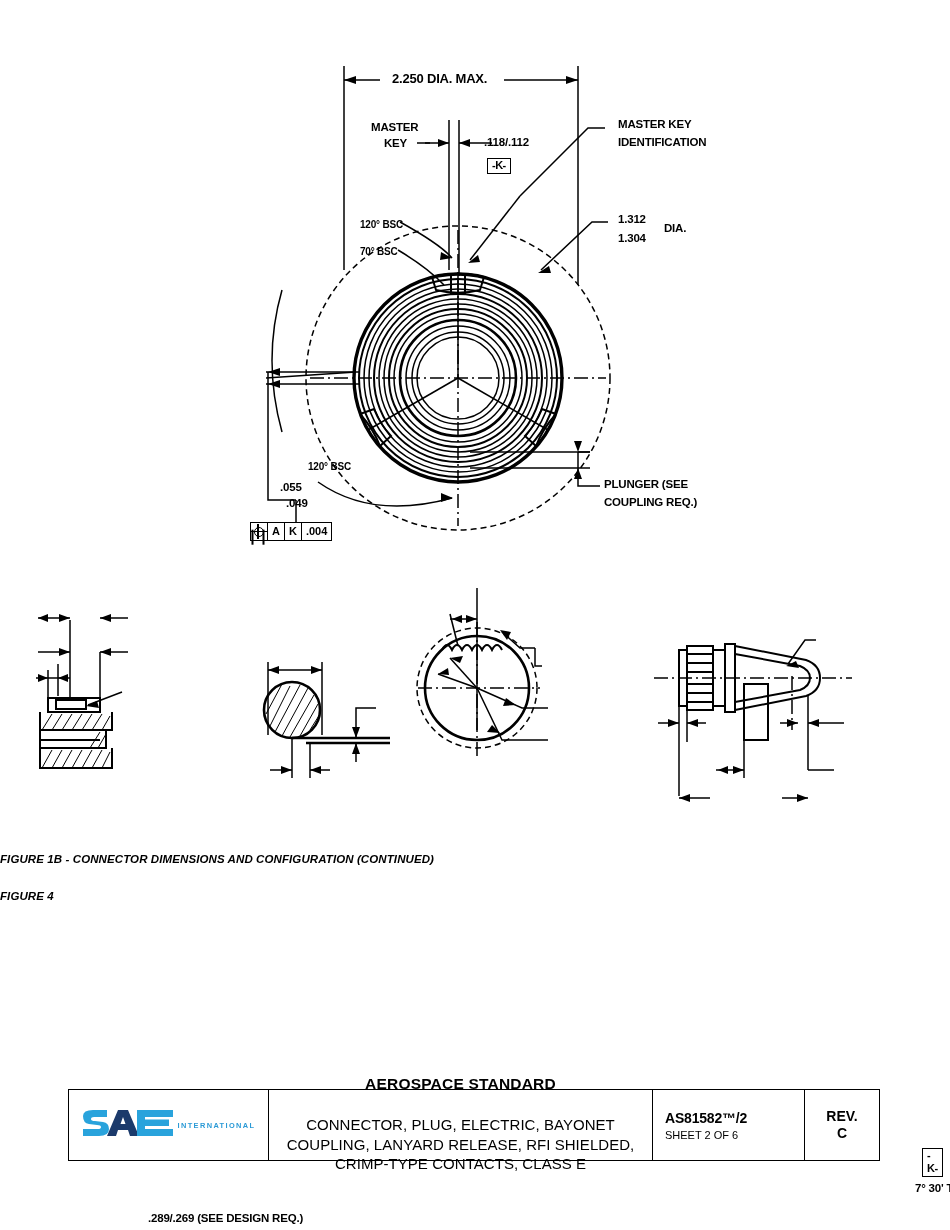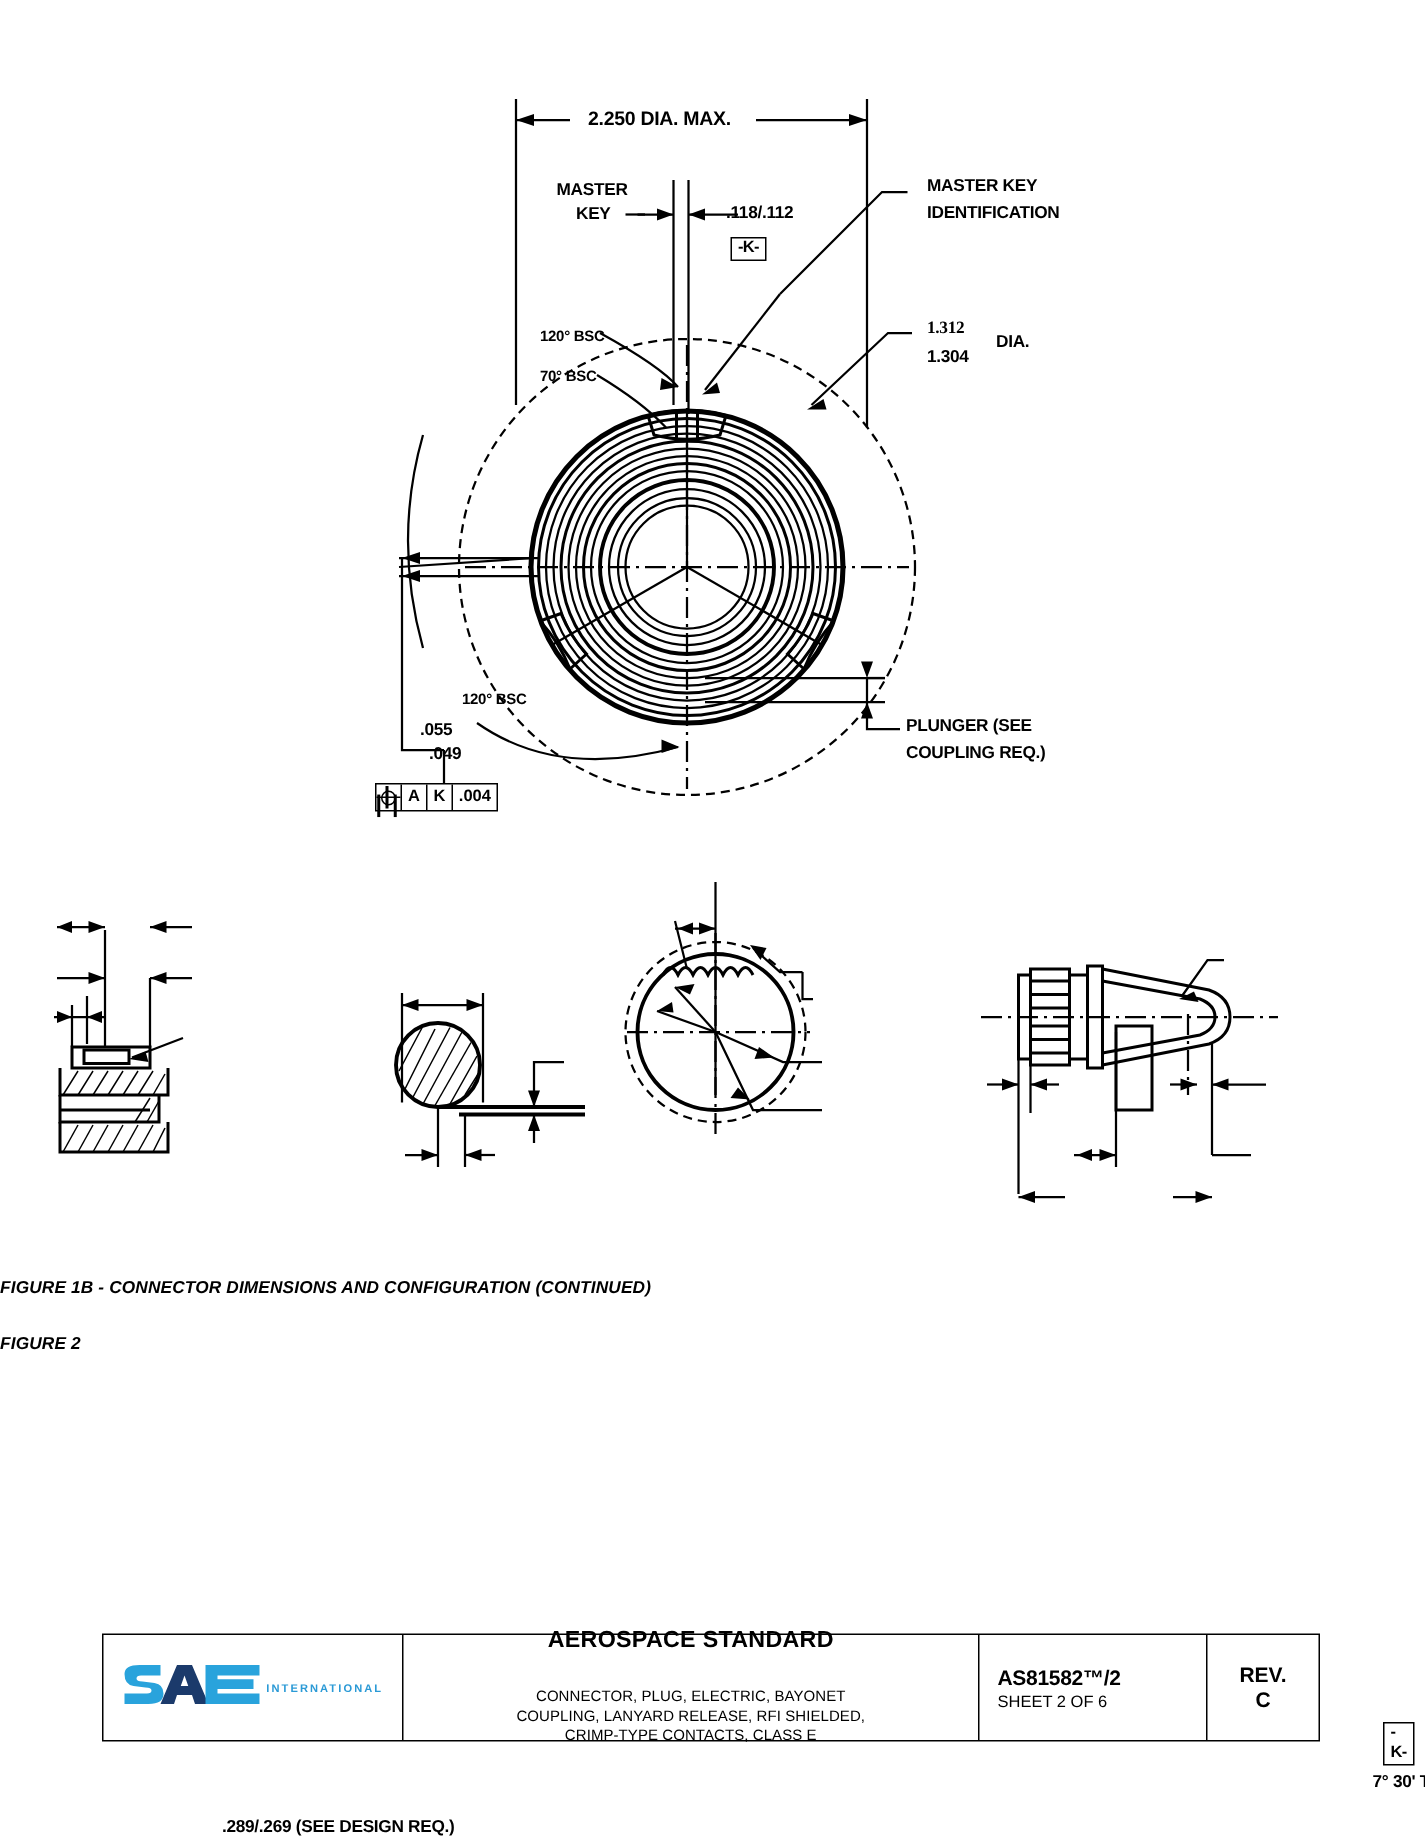--- a/index.html
+++ b/index.html
@@ -121,21 +121,21 @@
   .tb-mid  { flex: 1; border-right: 1.4px solid #000; padding: 2px 4px 3px; }
   .tb-num  { width: 152px; border-right: 1.4px solid #000; align-items: flex-start;
              padding-left: 12px; }
   .tb-rev  { width: 74px; }
 
   .tb-std {
     font-size: 15.5px; font-weight: bold; letter-spacing: 0.2px;
     padding-bottom: 18px; text-align: center;
   }
   .tb-rule { width: 96%; height: 1.2px; background: #000; margin: 1px 0 3px; }
-  .tb-desc { font-size: 10px; text-align: right; line-height: 1.32; letter-spacing: 0.05px; }
+  .tb-desc { font-size: 15px; text-align: right; line-height: 1.32; letter-spacing: 0.05px; }
   .tb-as { font-size: 14px; font-weight: bold; letter-spacing: -0.2px; }
   .tb-sheet { font-size: 11px; margin-top: 3px; }
   .tb-revlbl { font-size: 14px; font-weight: bold; line-height: 1.25; }
   .tb-revval { font-size: 14px; font-weight: bold; line-height: 1.25; }
 
   
   .sae-logo { display: flex; flex-direction: row; align-items: center; }
   .sae-intl {
     font-size: 7.4px; font-weight: bold; color: #2b9ad6;
     letter-spacing: 1.4px; margin-top: 1px;
@@ -250,21 +250,21 @@
     <div class="lbl md" style="left:371px;top:121px;">MASTER</div>
     <div class="lbl md" style="left:384px;top:137px;">KEY</div>
 
     <div class="lbl md" style="left:484px;top:136px;">.118/.112</div>
 
     <div class="datum" style="left:487px;top:158px;">-K-</div>
 
     <div class="lbl md" style="left:618px;top:118px;">MASTER KEY</div>
     <div class="lbl md" style="left:618px;top:136px;">IDENTIFICATION</div>
 
-    <div class="lbl md" style="left:618px;top:213px;font-family:Liberation Serif, serif;">1.312</div>
+    <div class="lbl md" style="left:618px;top:213px;">1.312</div>
     <div class="lbl md" style="left:618px;top:232px;">1.304</div>
     <div class="lbl md" style="left:664px;top:222px;">DIA.</div>
 
     <div class="lbl sm" style="left:360px;top:219px;">120° BSC</div>
     <div class="lbl sm" style="left:360px;top:246px;">70° BSC</div>
     <div class="lbl sm" style="left:308px;top:461px;">120° BSC</div>
 
     <div class="lbl md" style="left:280px;top:481px;text-align:right;">.055</div>
     <div class="lbl md" style="left:286px;top:497px;">.049</div>
 
@@ -472,21 +472,21 @@
 
       <line class="stk w15" x1="59" y1="188" x2="188" y2="188"></line>
       <polygon class="fillblk" points="59,188 70,184 70,192"></polygon>
       <polygon class="fillblk" points="188,188 177,184 177,192"></polygon>
       <rect x="90" y="181" width="72" height="14" fill="#fff"></rect>
     </svg>
 
   </div>
 
   <div class="caption" style="top:853px;">FIGURE 1B - CONNECTOR DIMENSIONS AND CONFIGURATION (CONTINUED)</div>
-  <div class="caption" style="top:890px;">FIGURE 2</div>
+  <div class="caption" style="top:890px;">FIGURE 4</div>
 
   <div class="titleblock">
 
     <div class="tb-cell tb-logo">
       <div class="sae-logo">
         <svg width="96" height="34" viewBox="0 0 96 34">
 
           <path d="M2 8 Q2 2 12 2 L26 2 L26 9 L13 9 Q10 9 10 11 Q10 13 14 13 L22 14
                    Q28 15 28 21 Q28 28 18 28 L2 28 L2 21 L17 21 Q20 21 20 19
                    Q20 17 16 17 L8 16 Q2 15 2 8 Z" fill="#29a3dc"></path>

